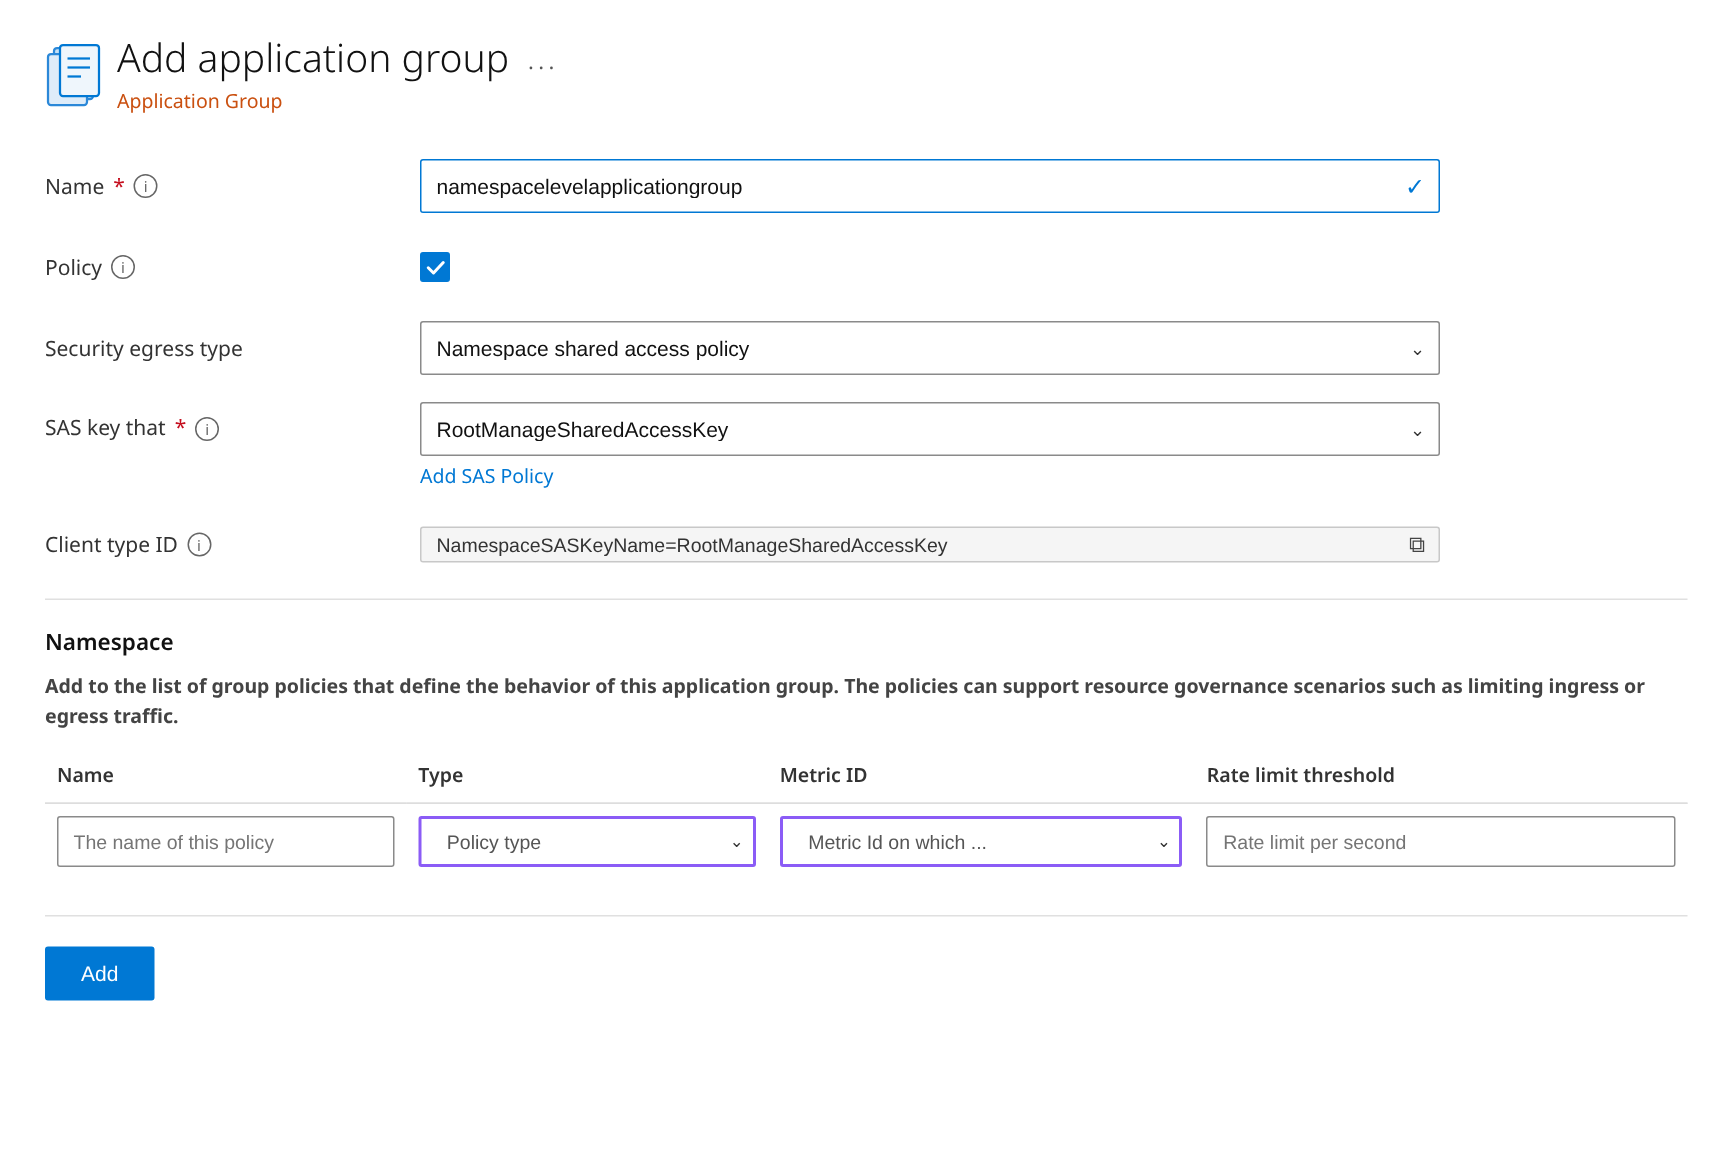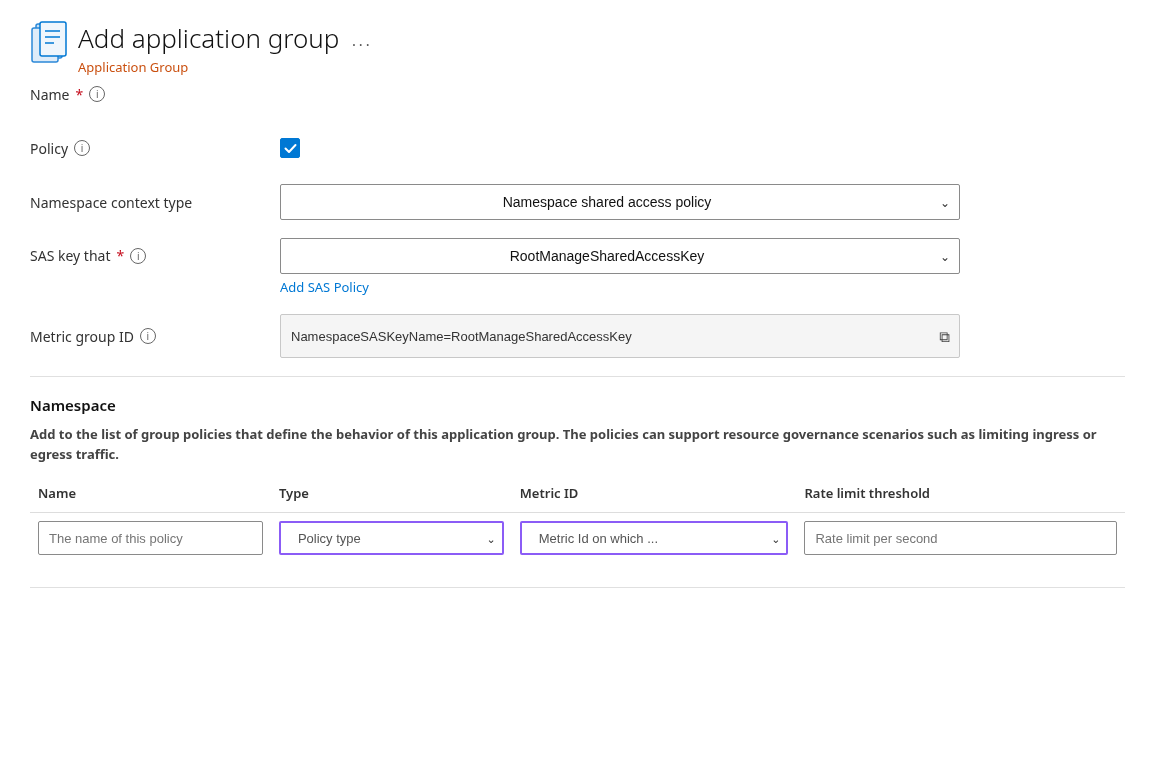--- a/index.html
+++ b/index.html
@@ -14,21 +14,22 @@
     }
 
     .page-container {
       padding: 20px 30px 30px 30px;
       max-width: 1155px;
     }
 
     
     .header {
       display: flex;
-      align-items: flex-start;
+      align-items: flex-end;
+      margin-bottom: 30px;
     }
     .header-text-block {}
     .header-title {
       font-size: 26px;
       font-weight: 300;
       color: #111;
       display: flex;
       align-items: center;
       gap: 12px;
     }
@@ -138,21 +139,20 @@
       height: 36px;
       border: 1px solid #8a8a8a;
       border-radius: 2px;
       padding: 0 36px 0 10px;
       font-size: 14px;
       color: #111;
       background: #fff;
       appearance: none;
       cursor: pointer;
       outline: none;
-      text-align: center;
     }
     .select-arrow {
       position: absolute;
       right: 10px;
       top: 50%;
       transform: translateY(-50%);
       pointer-events: none;
       font-size: 12px;
       color: #333;
     }
@@ -167,21 +167,21 @@
       display: inline-block;
     }
 
     
     .readonly-input-wrapper {
       position: relative;
       width: 100%;
     }
     .readonly-input {
       width: 100%;
-      height: 44px;
+      height: 24px;
       border: 1px solid #c8c8c8;
       border-radius: 2px;
       padding: 0 56px 0 10px;
       font-size: 13px;
       color: #333;
       background: #f5f5f5;
       outline: none;
     }
     .copy-icon {
       position: absolute;
@@ -329,39 +329,45 @@
   </div>
 
   <div class="form-section">
 
     <div class="form-row">
       <div class="form-label">
         <span>Name</span>
         <span class="required-star">*</span>
         <span class="info-icon">i</span>
       </div>
+      <div class="form-control-area">
+        <div class="input-wrapper">
+          <input class="text-input" type="text" value="namespacelevelapplicationgroup" style="">
+          <span class="input-check">✓</span>
+        </div>
+      </div>
     </div>
 
     <div class="form-row">
       <div class="form-label">
         <span>Policy</span>
         <span class="info-icon">i</span>
       </div>
       <div class="form-control-area">
         <div class="checkbox-custom">
           <svg viewBox="0 0 13 13" fill="none" xmlns="http://www.w3.org/2000/svg">
             <polyline points="1.5,6.5 5,10 11.5,3" stroke="white" stroke-width="2" stroke-linecap="round" stroke-linejoin="round"></polyline>
           </svg>
         </div>
       </div>
     </div>
 
     <div class="form-row">
       <div class="form-label">
-        <span>Namespace context type</span>
+        <span>Security egress type</span>
       </div>
       <div class="form-control-area">
         <div class="select-wrapper">
           <select class="select-box">
             <option>Namespace shared access policy</option>
           </select>
           <span class="select-arrow">⌄</span>
         </div>
       </div>
     </div>
@@ -378,21 +384,21 @@
             <option>RootManageSharedAccessKey</option>
           </select>
           <span class="select-arrow">⌄</span>
         </div>
         <a class="link-blue">Add SAS Policy</a>
       </div>
     </div>
 
     <div class="form-row">
       <div class="form-label">
-        <span>Metric group ID</span>
+        <span>Client type ID</span>
         <span class="info-icon">i</span>
       </div>
       <div class="form-control-area">
         <div class="readonly-input-wrapper">
           <input class="readonly-input" type="text" readonly="" value="NamespaceSASKeyName=RootManageSharedAccessKey" style="">
           <span class="copy-icon">⧉</span>
         </div>
       </div>
     </div>
 
@@ -437,14 +443,17 @@
           <td class="col-rate">
             <input class="table-input" type="text" placeholder="Rate limit per second" style="">
           </td>
         </tr>
       </tbody>
     </table>
   </div>
 
   <hr class="bottom-divider">
 
+  <div>
+    <button class="add-button">Add</button>
+  </div>
 
 </div>
 
 </body></html>

